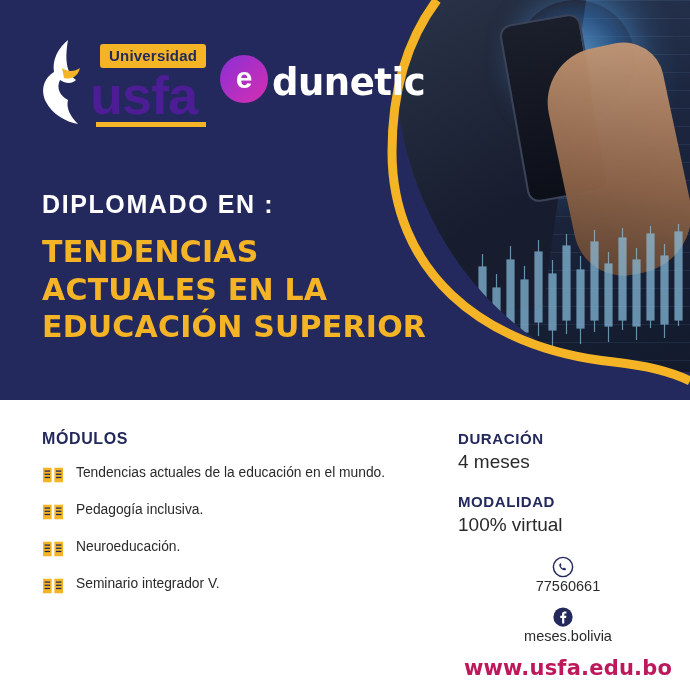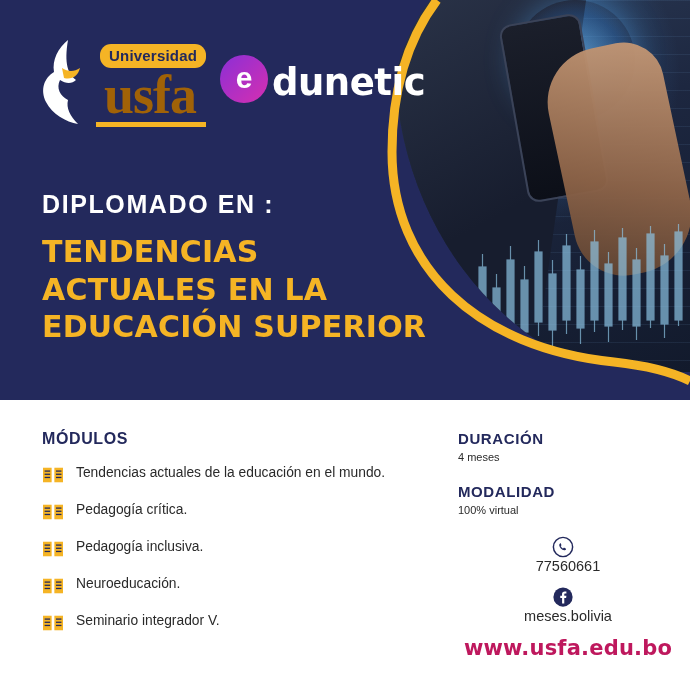--- a/index.html
+++ b/index.html
@@ -104,27 +104,27 @@
       repeating-linear-gradient(to bottom, rgba(120,170,220,.10) 0 1px, transparent 1px 18px);
   }
 
   
   .logos { position: absolute; top: 34px; left: 38px; display: flex; align-items: center; }
   .usfa-logo { position: relative; width: 160px; height: 92px; }
   .usfa-logo .univ-badge {
     position: absolute; left: 62px; top: 10px;
     background: #f5b425; color: #23295c;
     font-weight: bold; font-size: 15px; letter-spacing: .2px;
-    padding: 3px 9px 4px 9px; border-radius: 11px;
+    padding: 3px 9px 4px 9px; border-radius: 3px;
   }
   .usfa-logo .usfa-word {
-    position: absolute; left: 66px; top: 34px;
-    color: #a16207; font-weight: bold; font-size: 54px;
+    position: absolute; left: 52px; top: 34px;
+    color: #4c1d95; font-weight: bold; font-size: 54px;
     letter-spacing: -1px; line-height: 1;
-    font-family: Liberation Serif, serif;
+    font-family: Liberation Sans, sans-serif;
   }
   .usfa-logo .usfa-underline {
     position: absolute; left: 58px; top: 88px;
     width: 110px; height: 5px; background: #f5b425;
   }
   .usfa-logo .bird { position: absolute; left: 0; top: 4px; }
 
   .edunetic { position: relative; margin-left: 22px; width: 230px; height: 58px; }
   .edu-circle {
     position: absolute; left: 0; top: 4px;
@@ -155,21 +155,21 @@
   
   .content { position: absolute; top: 415px; left: 0; width: 690px; height: 275px; }
   .col-left { position: absolute; left: 42px; top: 15px; width: 370px; }
   .col-right { position: absolute; left: 458px; top: 15px; width: 220px; }
 
   .section-head {
     color: #23295c; font-weight: bold; font-size: 16px;
     letter-spacing: .6px; margin-bottom: 16px;
   }
   .section-head.sm { font-size: 15px; margin-bottom: 4px; }
-  .section-val { color: #2a2a2a; font-size: 11px; margin-bottom: 20px; }
+  .section-val { color: #2a2a2a; font-size: 19px; margin-bottom: 20px; }
 
   .module-row { display: flex; align-items: flex-start; margin-bottom: 16px; }
   .module-icon { flex: 0 0 auto; width: 22px; height: 20px; margin-right: 12px; margin-top: 1px; }
   .module-text { color: #2a2a2a; font-size: 13.8px; line-height: 1.35; }
 
   .contact-row { display: flex; align-items: center; margin-bottom: 12px; flex-direction: column; }
   .contact-icon { flex: 0 0 auto; width: 22px; height: 22px; margin-right: 11px; }
   .contact-text { color: #2a2a2a; font-size: 14.5px; }
   .website {
     color: #be185d; font-weight: bold; font-size: 21px;
@@ -286,73 +286,60 @@
           <rect x="2.8" y="6" width="6" height="1.4" fill="#23295c"></rect>
           <rect x="2.8" y="9.5" width="6" height="1.4" fill="#23295c"></rect>
           <rect x="2.8" y="13" width="6" height="1.4" fill="#23295c"></rect>
           <rect x="15.3" y="6" width="6" height="1.4" fill="#23295c"></rect>
           <rect x="15.3" y="9.5" width="6" height="1.4" fill="#23295c"></rect>
           <rect x="15.3" y="13" width="6" height="1.4" fill="#23295c"></rect>
         </svg>
         <div class="module-text">Tendencias actuales de la educación en el mundo.</div>
       </div>
 
+
       <div class="module-row">
         <svg class="module-icon" viewBox="0 0 24 22">
           <rect x="1" y="3" width="9.5" height="16" fill="#f5b425"></rect>
           <rect x="13.5" y="3" width="9.5" height="16" fill="#f5b425"></rect>
           <rect x="2.8" y="6" width="6" height="1.4" fill="#23295c"></rect>
           <rect x="2.8" y="9.5" width="6" height="1.4" fill="#23295c"></rect>
           <rect x="2.8" y="13" width="6" height="1.4" fill="#23295c"></rect>
           <rect x="15.3" y="6" width="6" height="1.4" fill="#23295c"></rect>
           <rect x="15.3" y="9.5" width="6" height="1.4" fill="#23295c"></rect>
           <rect x="15.3" y="13" width="6" height="1.4" fill="#23295c"></rect>
         </svg>
-        <div class="module-text">Pedagogía crítica.</div>
+        <div class="module-text">Pedagogía inclusiva.</div>
       </div>
 
       <div class="module-row">
         <svg class="module-icon" viewBox="0 0 24 22">
           <rect x="1" y="3" width="9.5" height="16" fill="#f5b425"></rect>
           <rect x="13.5" y="3" width="9.5" height="16" fill="#f5b425"></rect>
           <rect x="2.8" y="6" width="6" height="1.4" fill="#23295c"></rect>
           <rect x="2.8" y="9.5" width="6" height="1.4" fill="#23295c"></rect>
           <rect x="2.8" y="13" width="6" height="1.4" fill="#23295c"></rect>
           <rect x="15.3" y="6" width="6" height="1.4" fill="#23295c"></rect>
           <rect x="15.3" y="9.5" width="6" height="1.4" fill="#23295c"></rect>
           <rect x="15.3" y="13" width="6" height="1.4" fill="#23295c"></rect>
         </svg>
-        <div class="module-text">Pedagogía inclusiva.</div>
+        <div class="module-text">Neuroeducación.</div>
       </div>
 
       <div class="module-row">
         <svg class="module-icon" viewBox="0 0 24 22">
           <rect x="1" y="3" width="9.5" height="16" fill="#f5b425"></rect>
           <rect x="13.5" y="3" width="9.5" height="16" fill="#f5b425"></rect>
           <rect x="2.8" y="6" width="6" height="1.4" fill="#23295c"></rect>
           <rect x="2.8" y="9.5" width="6" height="1.4" fill="#23295c"></rect>
           <rect x="2.8" y="13" width="6" height="1.4" fill="#23295c"></rect>
           <rect x="15.3" y="6" width="6" height="1.4" fill="#23295c"></rect>
           <rect x="15.3" y="9.5" width="6" height="1.4" fill="#23295c"></rect>
           <rect x="15.3" y="13" width="6" height="1.4" fill="#23295c"></rect>
         </svg>
-        <div class="module-text">Neuroeducación.</div>
-      </div>
-
-      <div class="module-row">
-        <svg class="module-icon" viewBox="0 0 24 22">
-          <rect x="1" y="3" width="9.5" height="16" fill="#f5b425"></rect>
-          <rect x="13.5" y="3" width="9.5" height="16" fill="#f5b425"></rect>
-          <rect x="2.8" y="6" width="6" height="1.4" fill="#23295c"></rect>
-          <rect x="2.8" y="9.5" width="6" height="1.4" fill="#23295c"></rect>
-          <rect x="2.8" y="13" width="6" height="1.4" fill="#23295c"></rect>
-          <rect x="15.3" y="6" width="6" height="1.4" fill="#23295c"></rect>
-          <rect x="15.3" y="9.5" width="6" height="1.4" fill="#23295c"></rect>
-          <rect x="15.3" y="13" width="6" height="1.4" fill="#23295c"></rect>
-        </svg>
         <div class="module-text">Seminario integrador V.</div>
       </div>
     </div>
 
     <div class="col-right">
       <div class="section-head sm">DURACIÓN</div>
       <div class="section-val">4 meses</div>
 
       <div class="section-head sm">MODALIDAD</div>
       <div class="section-val">100% virtual</div>

